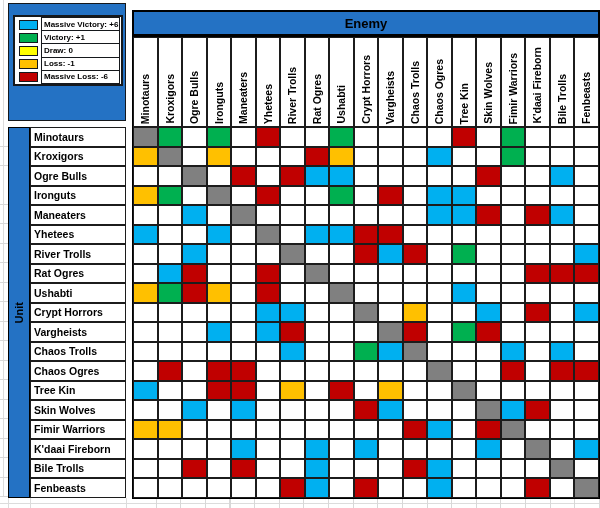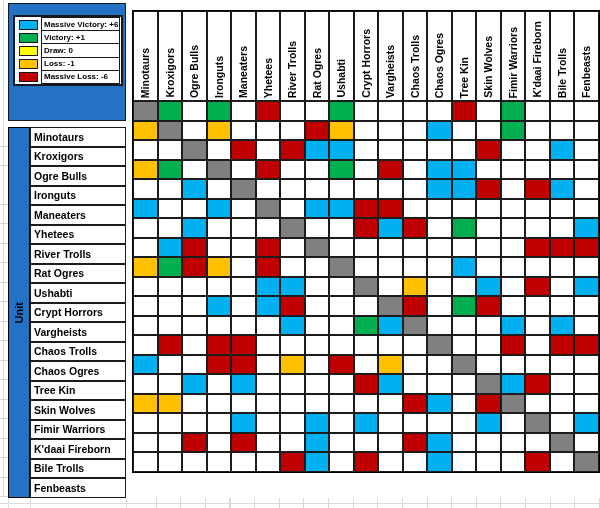--- a/index.html
+++ b/index.html
@@ -78,20 +78,23 @@
       <div class="lswatch" style="background: rgb(255, 192, 0);"></div>
     </div>
     <div class="llabel">Loss: -1</div>
     <div class="lswatchcell">
       <div class="lswatch" style="background: rgb(192, 0, 0);"></div>
     </div>
     <div class="llabel">Massive Loss: -6</div>
   </div>
 
 <div class="right-block">
+  <div class="enemy-bar" style="background: rgb(36, 114, 196);">
+    <span>Enemy</span>
+  </div>
   <div class="grid">
       <div class="hcell">
         <span>Minotaurs</span>
       </div>
       <div class="hcell">
         <span>Kroxigors</span>
       </div>
       <div class="hcell">
         <span>Ogre Bulls</span>
       </div>

